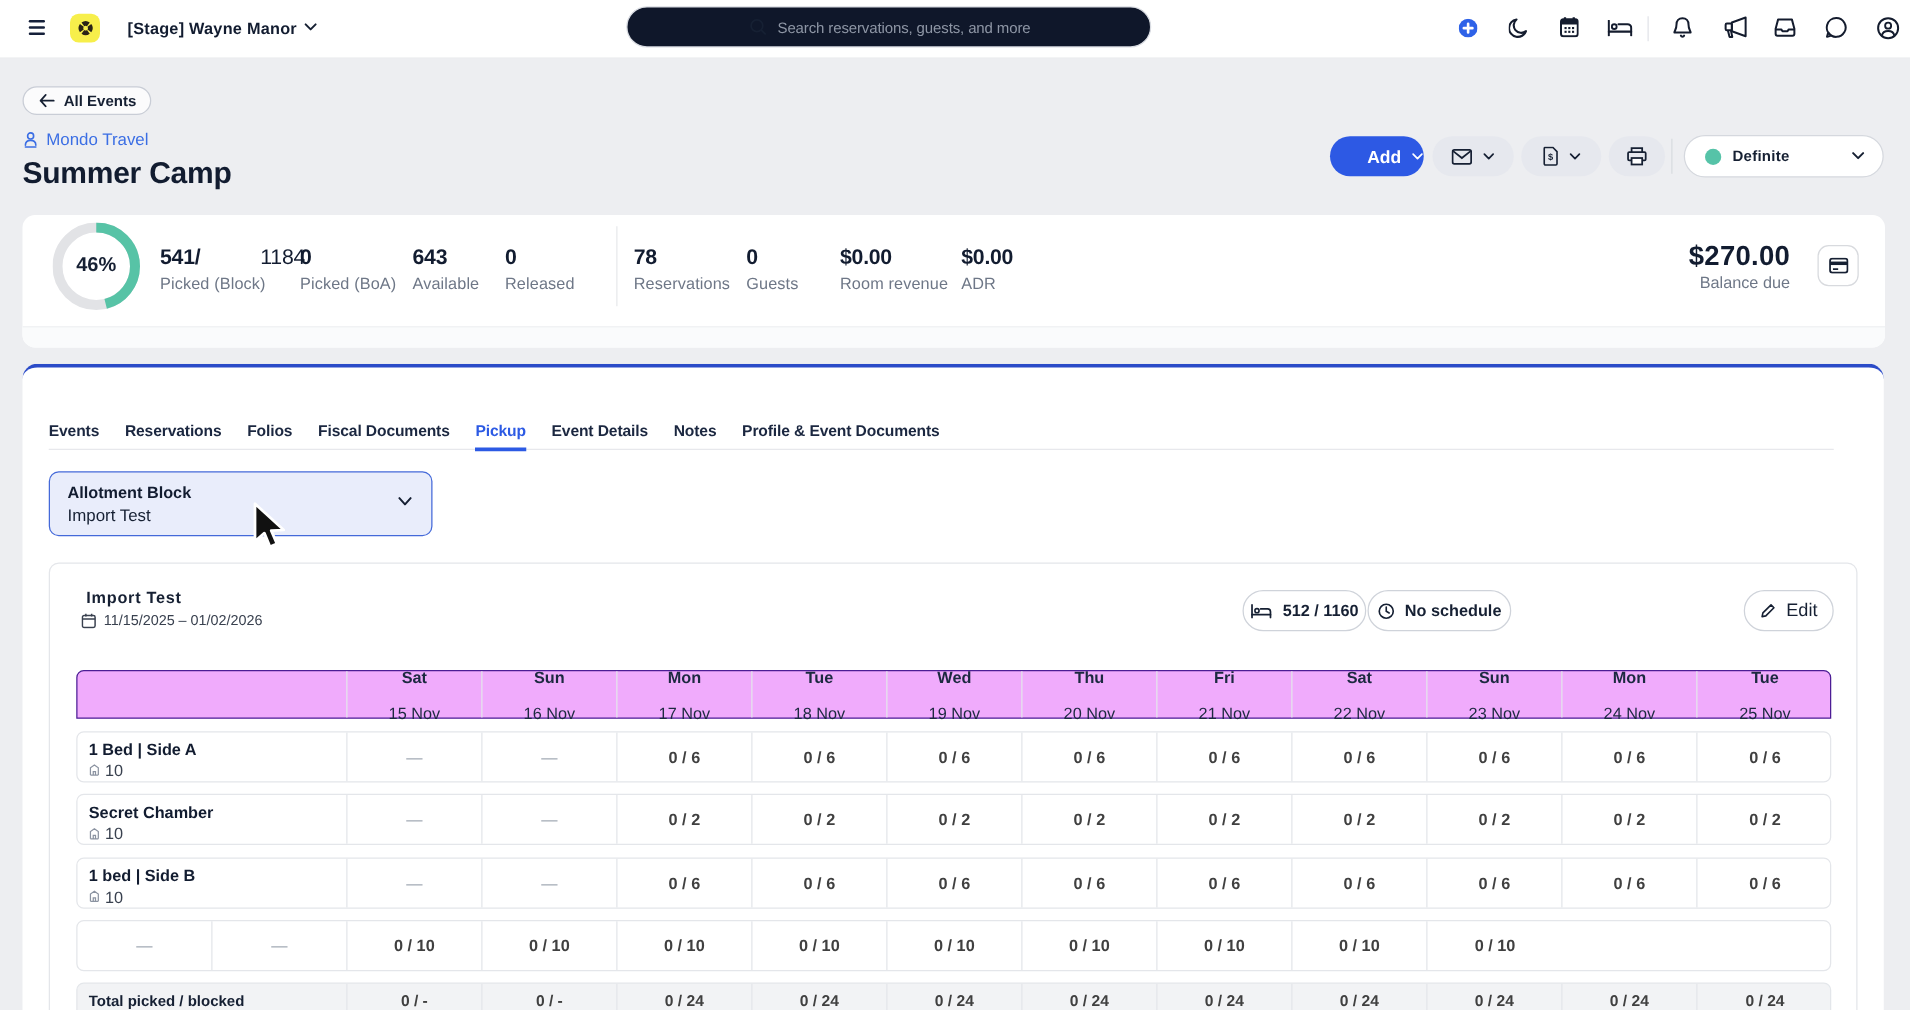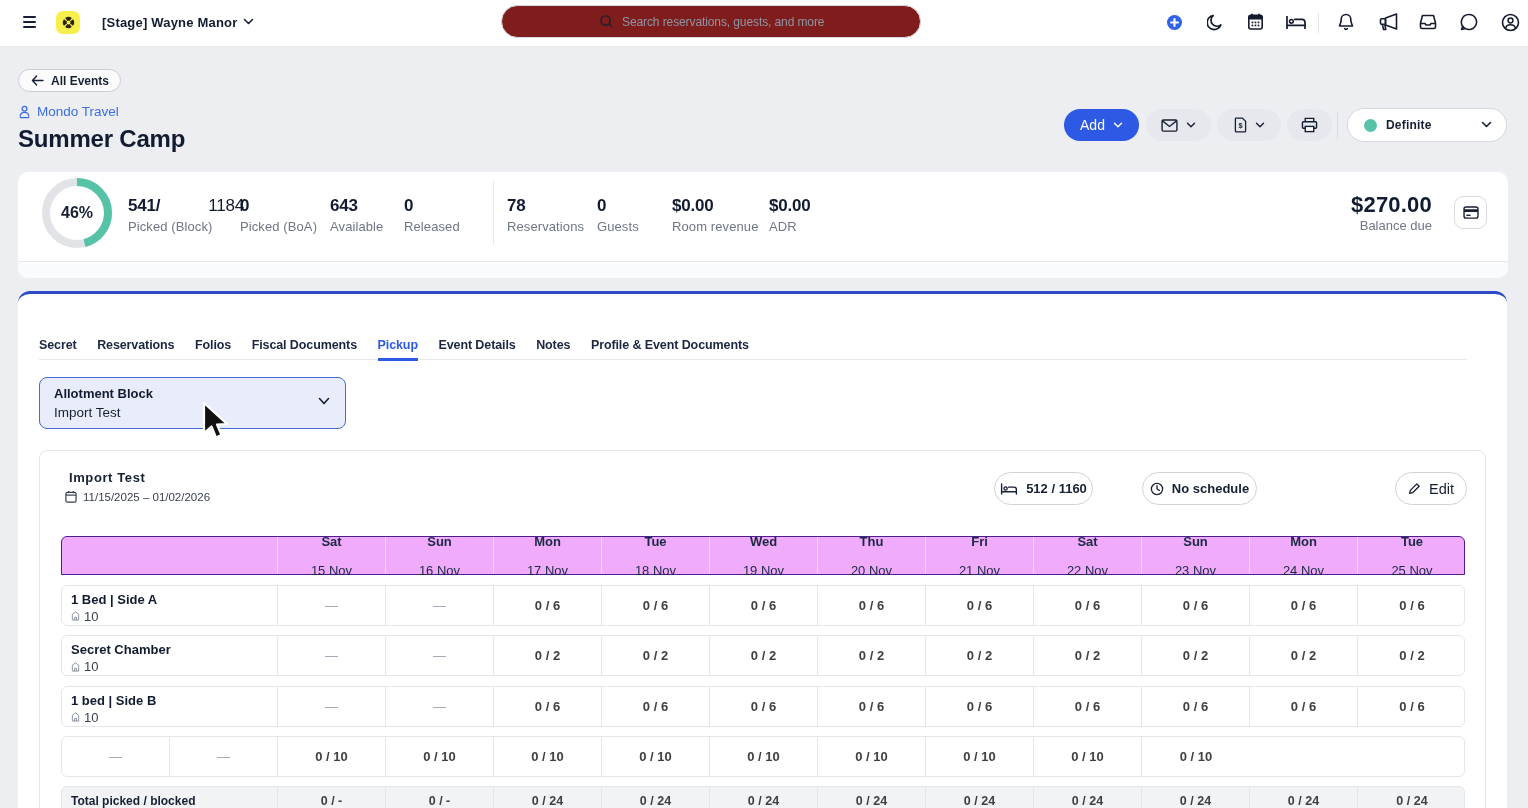--- a/index.html
+++ b/index.html
@@ -4,29 +4,29 @@
 <style>
 * { margin:0; padding:0; box-sizing:border-box; }
 html,body { width:1528px; height:808px; overflow:hidden; }
 body { font-family:"Liberation Sans", sans-serif; background:#edeef1; color:#162033; }
 
 .topbar { position:absolute; left:0; top:0; width:1528px; height:47px; background:#ffffff; border-bottom:1px solid #e7e9ec; }
 .hamburger { position:absolute; left:23px; top:16px; width:13px; height:13px; }
 .hamburger span { position:absolute; left:0; width:13px; height:2px; background:#15203a; border-radius:1px; }
 .logo { position:absolute; left:56px; top:11px; width:24px; height:23px; background:#f7ef4b; border-radius:7px; display:flex; align-items:center; justify-content:center; }
 .propname { position:absolute; left:102px; top:15px; font-size:13px; font-weight:bold; color:#121c30; letter-spacing:0.2px; }
-.search { position:absolute; left:501px; top:5px; width:420px; height:33px; background:#7f1d1d; border:1px solid #d9dce2; border-radius:17px; display:flex; align-items:center; }
+.search { position:absolute; left:501px; top:5px; width:420px; height:33px; background:#0f172a; border:1px solid #d9dce2; border-radius:17px; display:flex; align-items:center; }
 .search .ph { color:#8e96a5; font-size:12px; margin-left:8px; letter-spacing:-0.1px; }
 .tdivider { position:absolute; left:1318px; top:13px; width:1px; height:20px; background:#e2e4e9; }
 
 .allev { position:absolute; left:18px; top:69px; height:23px; padding:0 11px 0 12px; background:#fbfbfc; border:1px solid #c9cdd6; border-radius:12px; display:flex; align-items:center; gap:7px; font-size:12px; font-weight:bold; color:#162033; }
 .crumb { position:absolute; left:18px; top:104px; display:flex; align-items:center; gap:6px; color:#3b6ee4; font-size:13.5px; }
 .title { position:absolute; left:18px; top:125px; font-size:24px; font-weight:bold; color:#121c30; letter-spacing:-0.2px; }
 .hact { position:absolute; top:109px; height:32px; border-radius:16px; display:flex; align-items:center; justify-content:center; }
-.addbtn { left:1064px; width:75px; background:#2d59e4; color:#fff; font-size:14px; font-weight:normal; gap:8px; }
+.addbtn { left:1064px; width:75px; background:#2d59e4; color:#fff; font-size:14px; font-weight:bold; gap:8px;justify-content:flex-end; }
 .greybtn { background:#e6e8ee; gap:8px; }
 .hdivider { position:absolute; left:1337px; top:111px; width:1px; height:28px; background:#d8dbe0; }
 .definite { position:absolute; left:1347px; top:108px; width:160px; height:34px; background:#fff; border:1px solid #d5d8de; border-radius:17px; display:flex; align-items:center; }
 .definite .dot { width:13px; height:13px; border-radius:50%; background:#56c3a8; margin-left:16px; }
 .definite .txt { font-size:12px; font-weight:bold; margin-left:9px; letter-spacing:0.2px; }
 .definite .chv { margin-left:auto; margin-right:14px; }
 
 .stats { position:absolute; left:18px; top:172px; width:1490px; height:106px; background:#fff; border-radius:10px; }
 .stats .foot { position:absolute; left:0; bottom:0; width:100%; height:17px; background:#fafbfc; border-top:1px solid #e7e9ec; border-radius:0 0 10px 10px; }
 .donut { position:absolute; left:42px; top:178px; width:70px; height:70px; }
@@ -253,21 +253,21 @@
 <div class="cardbtn">
     <svg width="16" height="13" viewBox="0 0 17 14">
       <rect x="1" y="1" width="15" height="12" rx="2" stroke="#162033" stroke-width="1.5" fill="none"></rect>
       <rect x="1" y="3.5" width="15" height="3" fill="#162033"></rect>
       <path d="M3.5 10 H8" stroke="#162033" stroke-width="1.5"></path>
     </svg>
   </div>
 
 <div class="main">
   <div class="tabs">
-    <div class="tab">Secret</div>
+    <div class="tab">Events</div>
     <div class="tab">Reservations</div>
     <div class="tab">Folios</div>
     <div class="tab">Fiscal Documents</div>
     <div class="tab active">Pickup</div>
     <div class="tab">Event Details</div>
     <div class="tab">Notes</div>
     <div class="tab">Profile &amp; Event Documents</div>
   </div>
   <div class="allot">
     <div class="l1">Allotment Block</div>
@@ -288,21 +288,21 @@
     </div>
     <div class="pill" style="left:954px;width:99px;align-items:center;">
       <svg width="18" height="12" viewBox="0 0 19 13">
           <path d="M1.5 1 V12" stroke="#162033" stroke-width="1.5" stroke-linecap="round"></path>
           <circle cx="5.8" cy="6" r="1.8" stroke="#162033" stroke-width="1.4" fill="none"></circle>
           <path d="M9 4.5 H15 A2.5 2.5 0 0 1 17.5 7 V12" stroke="#162033" stroke-width="1.5" fill="none" stroke-linecap="round"></path>
           <path d="M1.5 9.5 H17.5" stroke="#162033" stroke-width="1.5" stroke-linecap="round"></path>
         </svg>
       512 / 1160
     </div>
-    <div class="pill" style="left:1102px;width:115px;">
+    <div class="pill" style="left:1054px;width:115px;">
       <svg width="14" height="14" viewBox="0 0 15 15">
           <circle cx="7.5" cy="7.5" r="6" stroke="#162033" stroke-width="1.4" fill="none"></circle>
           <path d="M7.5 4 V7.5 L10 9" stroke="#162033" stroke-width="1.4" fill="none" stroke-linecap="round"></path>
         </svg>
       No schedule
     </div>
     <div class="pill" style="left:1355px;width:72px;font-weight:normal;font-size:14.5px;gap:8px;">
       <svg width="13" height="13" viewBox="0 0 14 14">
           <path d="M9.5 2 L12 4.5 L5 11.5 L1.8 12.2 L2.5 9 Z" stroke="#162033" stroke-width="1.4" fill="none" stroke-linejoin="round"></path>
         </svg>

